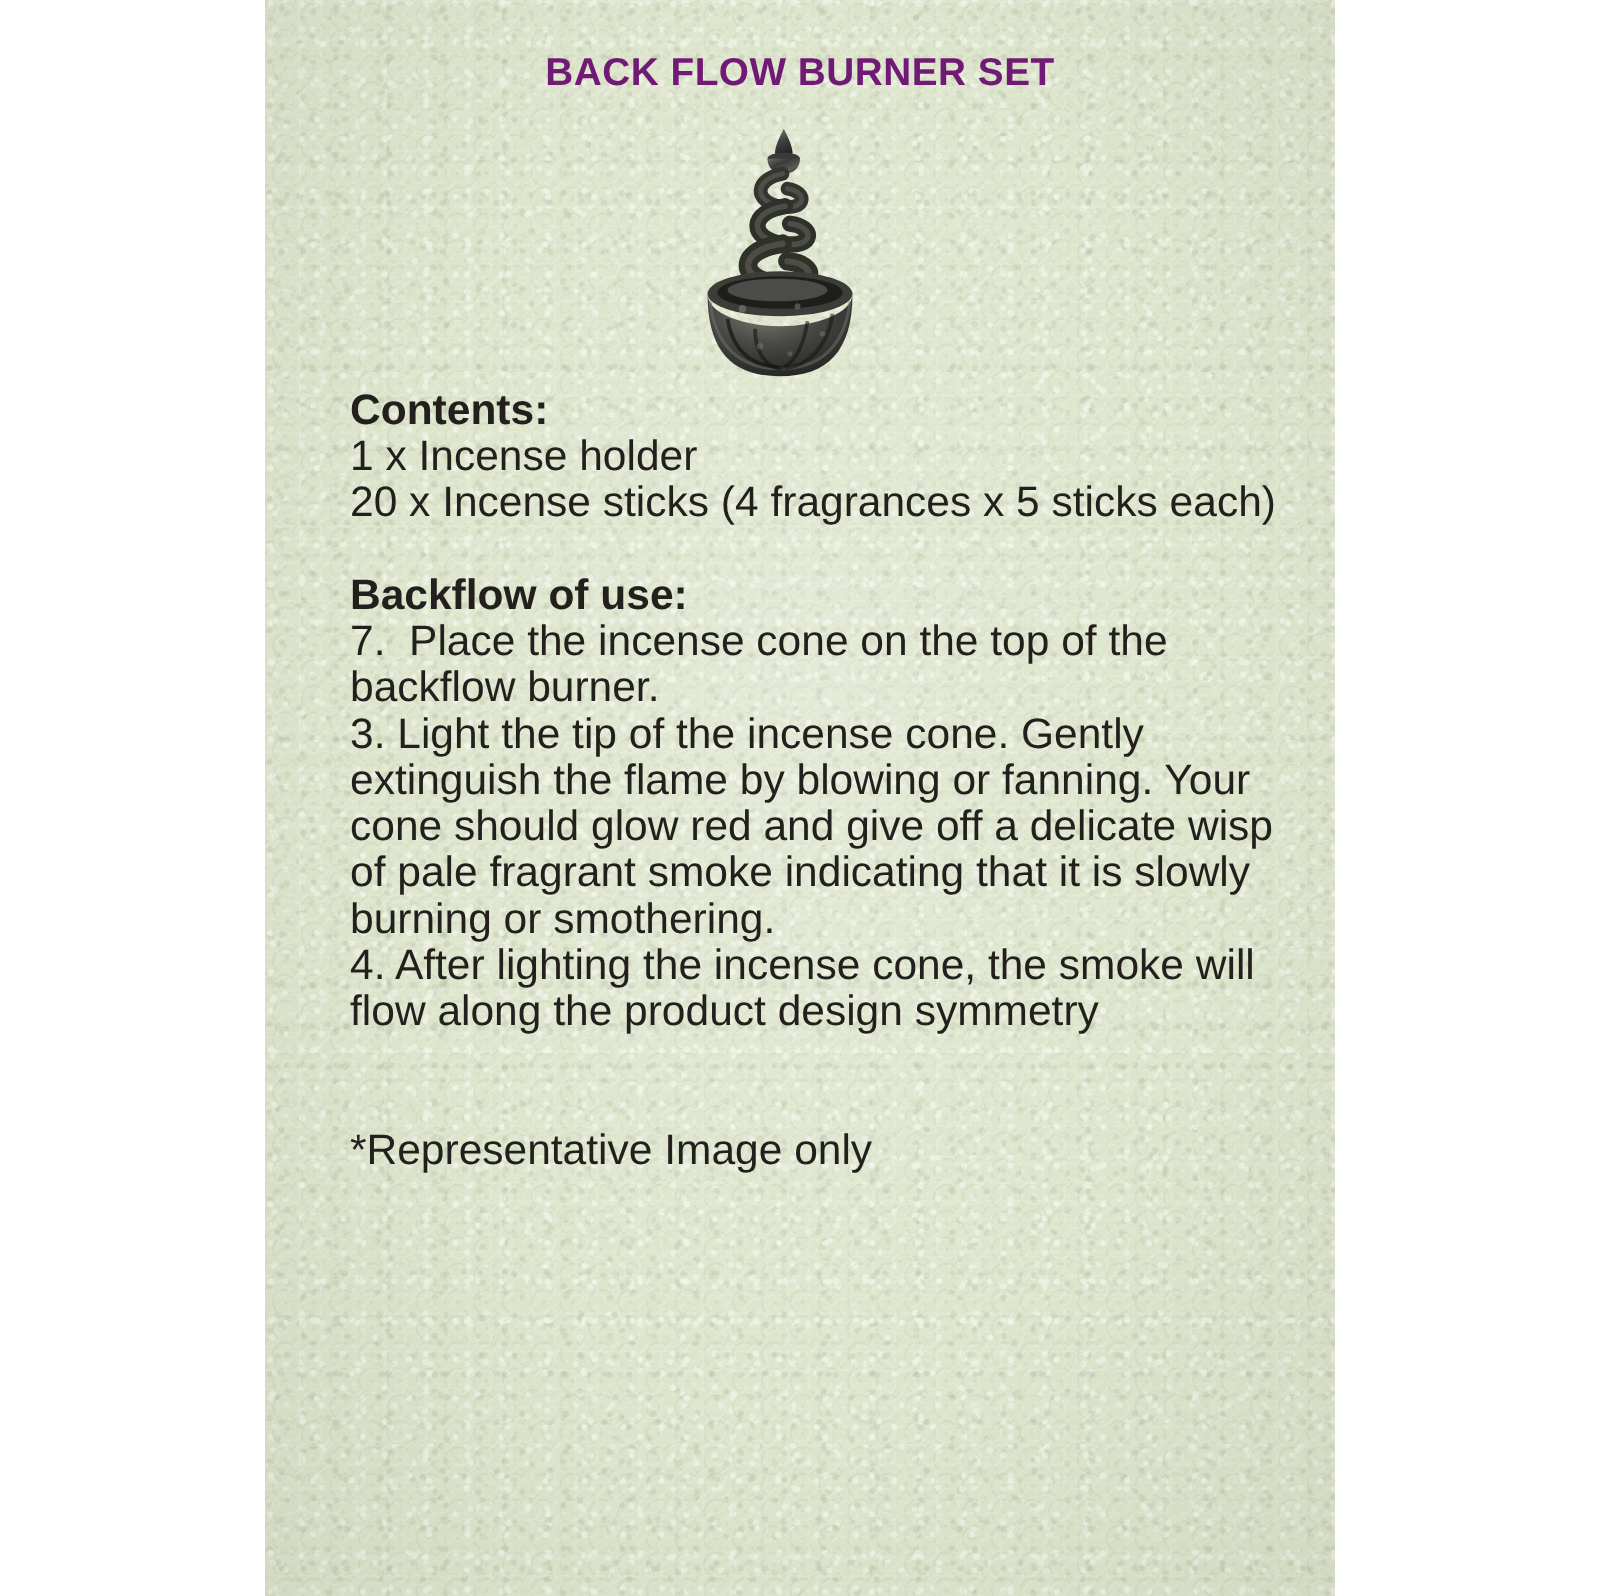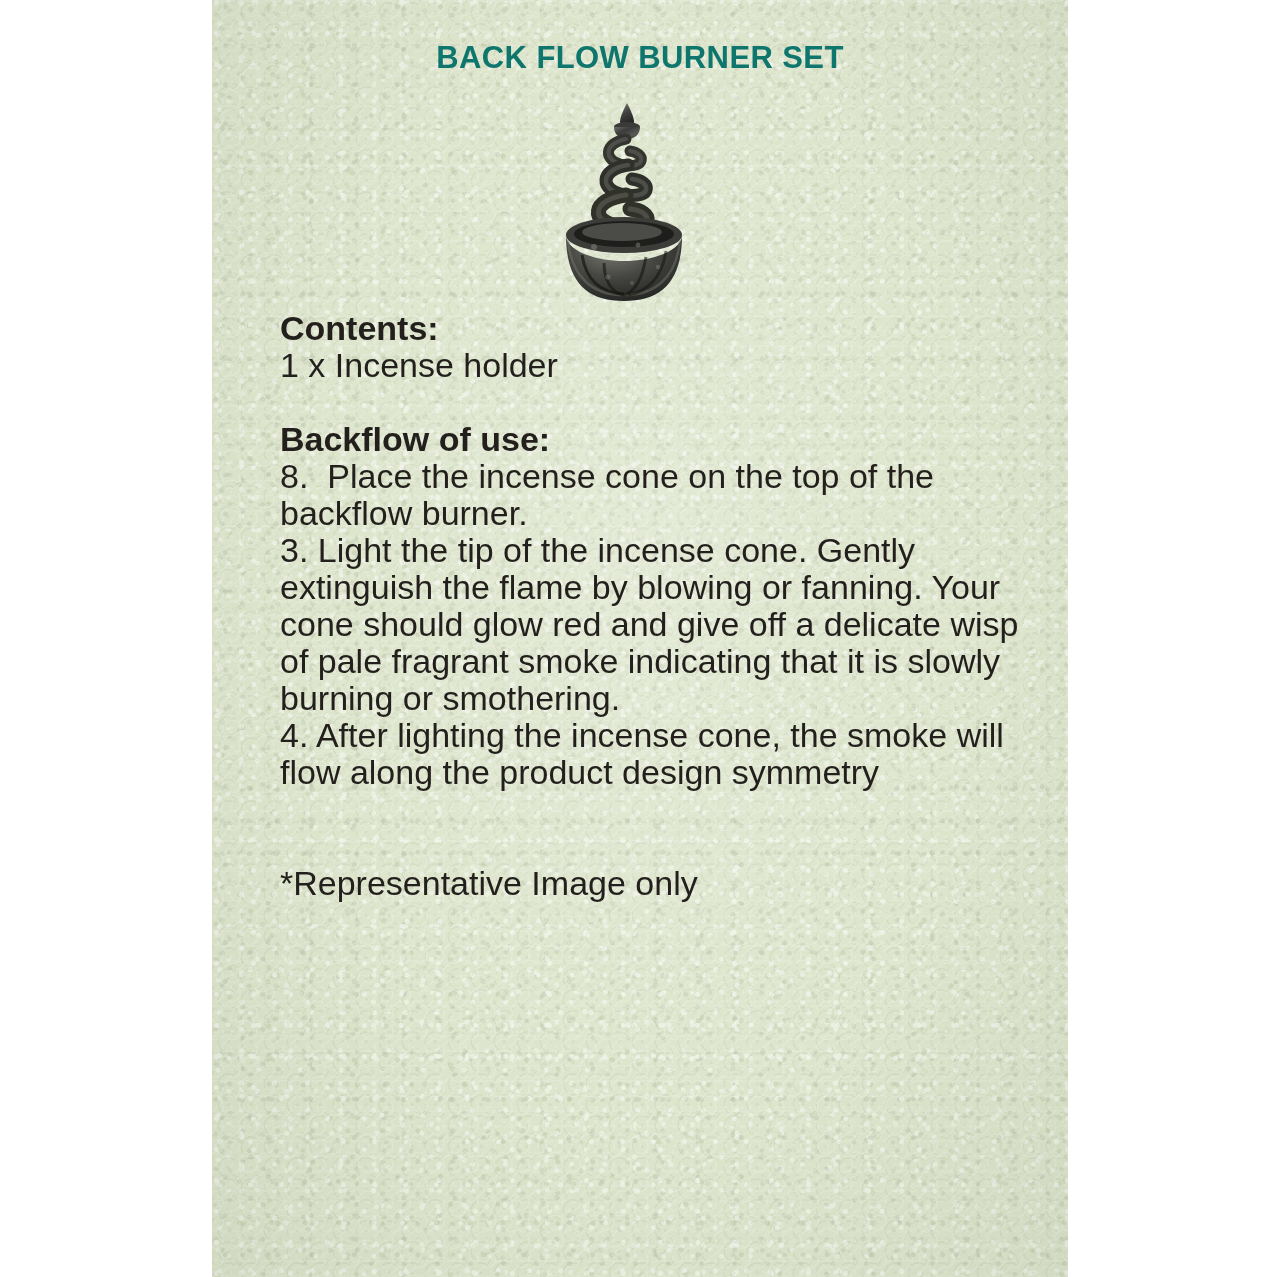--- a/index.html
+++ b/index.html
@@ -70,21 +70,21 @@
   }
   #title {
     position: absolute;
     top: 40px;
     left: 0;
     width: 856px;
     text-align: center;
     font-size: 31px;
     font-weight: bold;
     letter-spacing: 0.4px;
-    color: #0f766e;
+    color: #701a75;
   }
   #product-image {
     position: absolute;
     top: 95px;
     left: 330px;
     width: 170px;
     height: 215px;
   }
   #body-text {
     position: absolute;
@@ -165,27 +165,28 @@
         <circle cx="66" cy="182" r="2.6" fill="#8b8c84" opacity="0.4"></circle>
         <circle cx="90" cy="188" r="2" fill="#8b8c84" opacity="0.35"></circle>
       </svg>
     </div>
 
     <div id="body-text">
 
       <div class="block">
         <div class="heading">Contents:</div>
         <div class="line">1 x Incense holder</div>
+        <div class="line">20 x Incense sticks (4 fragrances x 5 sticks each)</div>
       </div>
 
       <div class="spacer"></div>
 
       <div class="block">
         <div class="heading">Backflow of use:</div>
-        <div class="line">8.  Place the incense cone on the top of the backflow burner.</div>
+        <div class="line">7.  Place the incense cone on the top of the backflow burner.</div>
         <div class="line">3. Light the tip of the incense cone. Gently extinguish the flame by blowing or fanning. Your cone should glow red and give off a delicate wisp of pale fragrant smoke indicating that it is slowly burning or smothering.</div>
         <div class="line">4. After lighting the incense cone, the smoke will flow along the product design symmetry</div>
       </div>
 
       <div class="spacer"></div>
 
 
       <div class="spacer"></div>
 
       <div class="block">*Representative Image only</div>

